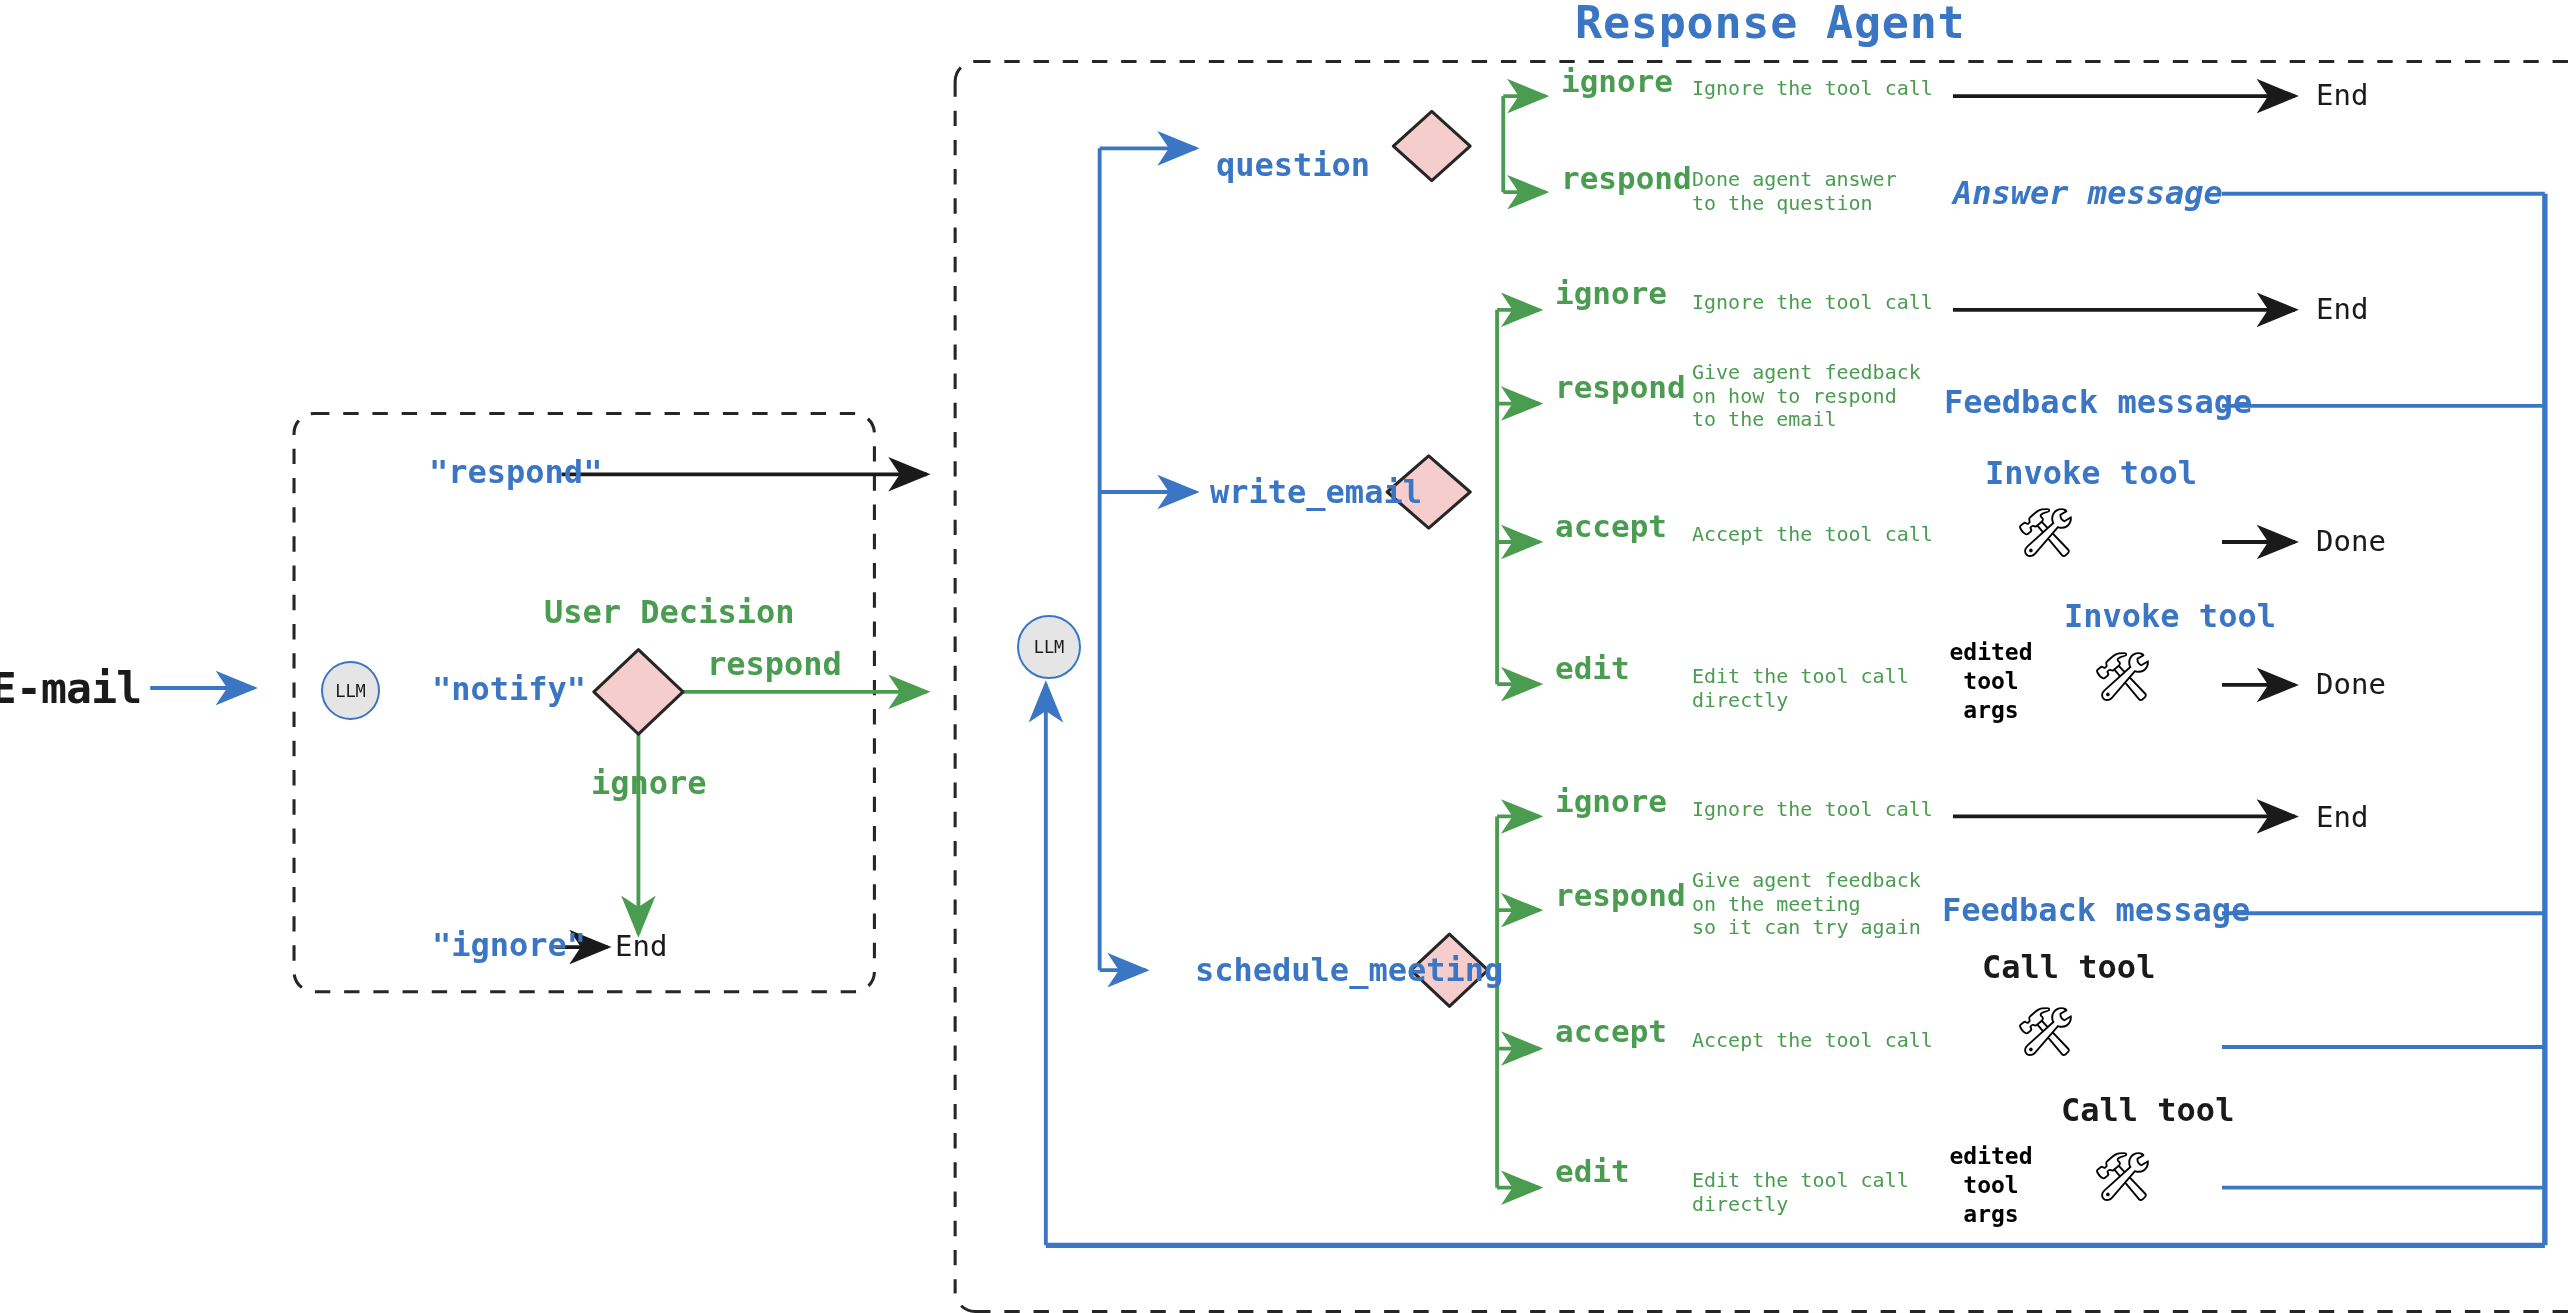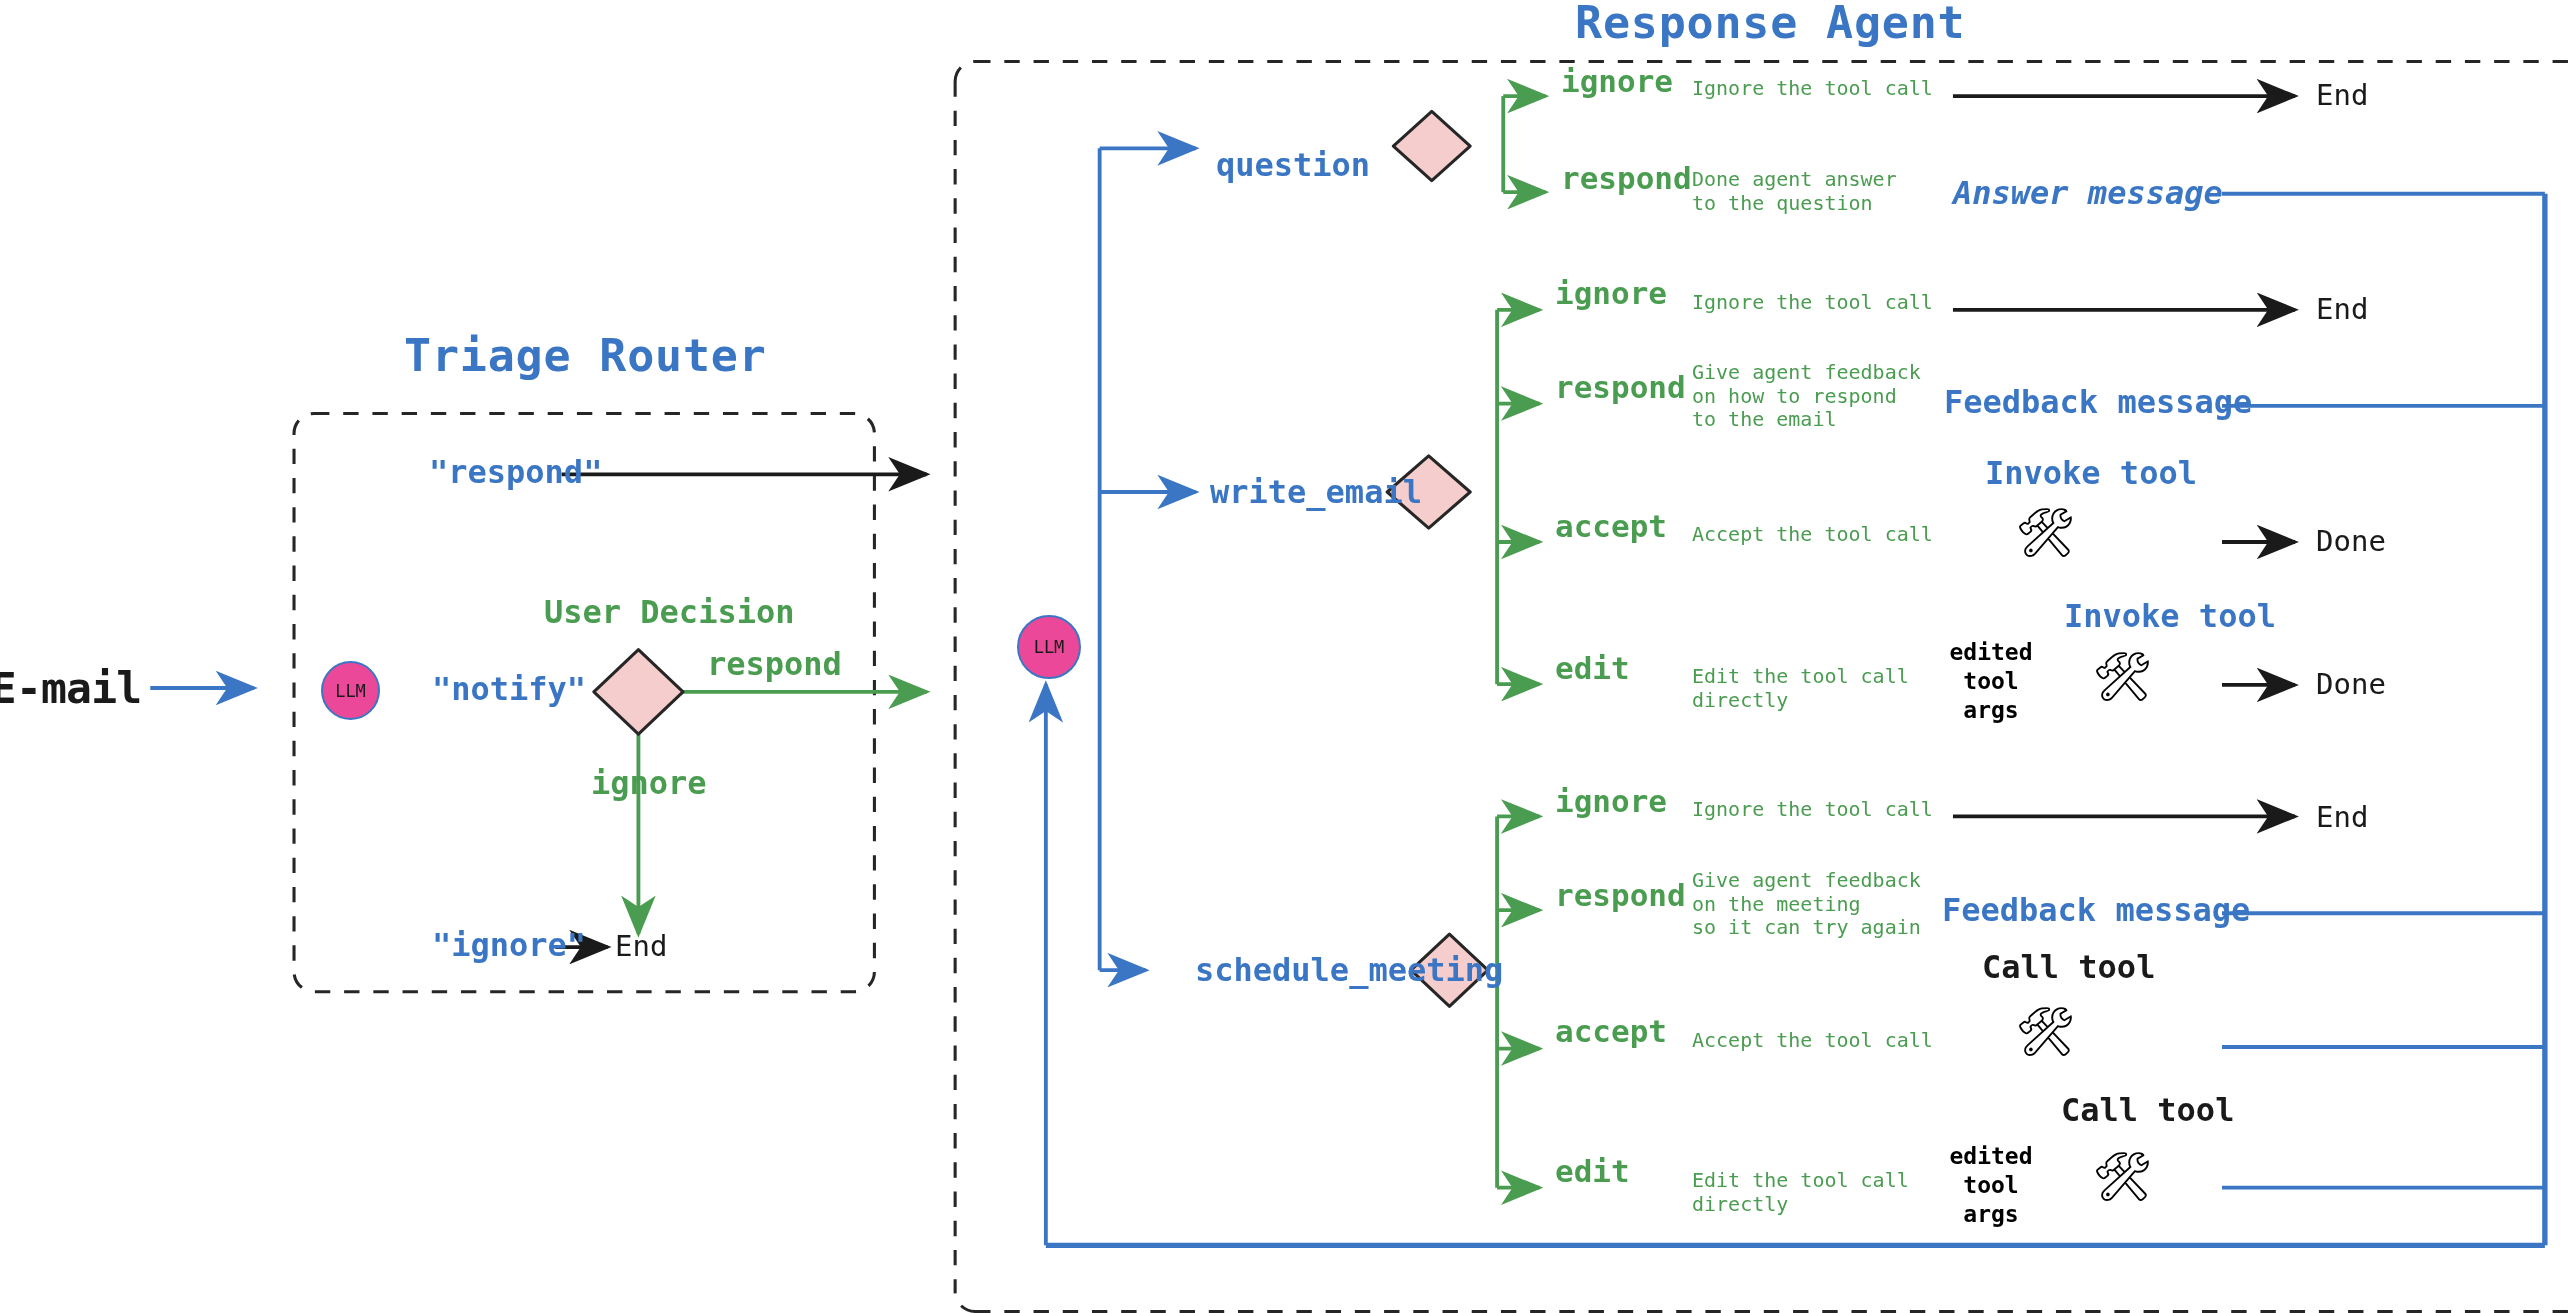--- a/index.html
+++ b/index.html
@@ -19,21 +19,21 @@
   .node-lbl{font-size:32px;font-weight:700;}
   .branch-lbl{font-size:31px;font-weight:700;}
   .desc{font-size:20px;font-weight:400;}
   .endlbl{font-size:29px;font-weight:400;}
   .email{font-size:43px;font-weight:700;letter-spacing:-0.8px;}
   .llm-txt{font-size:17px;font-weight:400;}
   .small-green{font-size:23px;font-weight:700;text-align:center;line-height:1.25;}
   .tool-ico{position:absolute;font-size:48px;line-height:1;}
   .llm-node{
     position:absolute;border-radius:50%;
-    background:#ec4899;border:2.3px solid #3a76c4;
+    background:#e5e5e5;border:2.3px solid #3a76c4;
     display:flex;align-items:center;justify-content:center;
     color:#1a1a1a;
   }
 </style>
 </head>
 <body>
 
 <div id="root">
 
   <svg id="svg-layer" viewBox="0 0 3350 1708">
@@ -113,21 +113,20 @@
     <line x1="2890" y1="1188" x2="3310" y2="1188" stroke="#3a76c4" stroke-width="5"></line>
 
     <line x1="2890" y1="1362" x2="3310" y2="1362" stroke="#3a76c4" stroke-width="5"></line>
 
     <line x1="2890" y1="1545" x2="3310" y2="1545" stroke="#3a76c4" stroke-width="5"></line>
 
     <line x1="3310" y1="252" x2="3310" y2="1620" stroke="#3a76c4" stroke-width="7"></line>
     <line x1="3310" y1="1620" x2="1360" y2="1620" stroke="#3a76c4" stroke-width="7"></line>
   </svg>
 
-  <div class="lbl title blue" style="left:404px;top:329px;">Triage Router</div>
   <div class="lbl title blue" style="left:1575px;top:-3.8px;">Response Agent</div>
 
   <div class="lbl email black" style="left:-9.2px;top:663px;">E-mail</div>
 
   <div class="llm-node" style="left:321px;top:661px;width:55px;height:55px;">
     <span class="llm-txt">LLM</span>
   </div>
 
   <div class="lbl node-lbl blue" style="left:429px;top:454px;">"respond"</div>
   <div class="lbl node-lbl blue" style="left:432px;top:671px;">"notify"</div>

